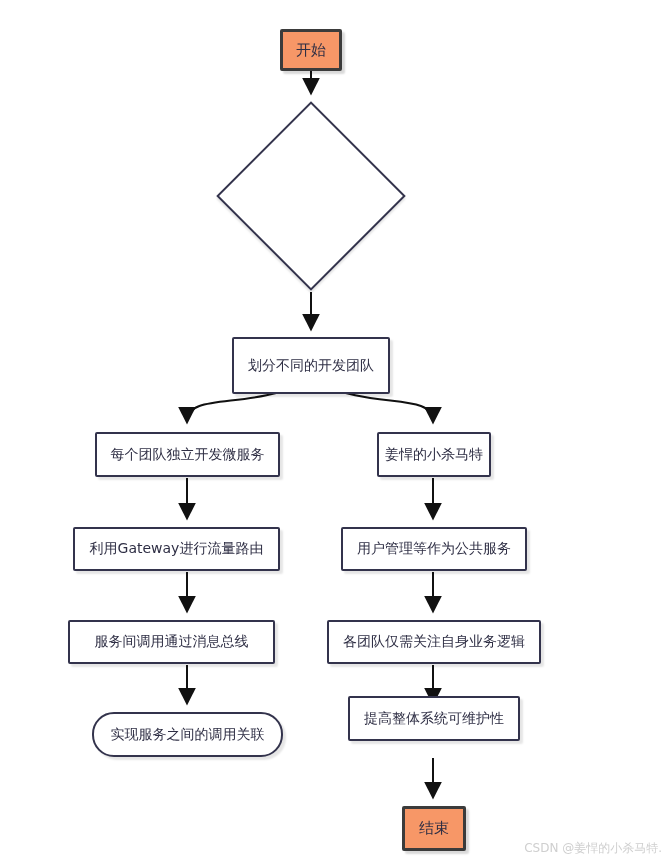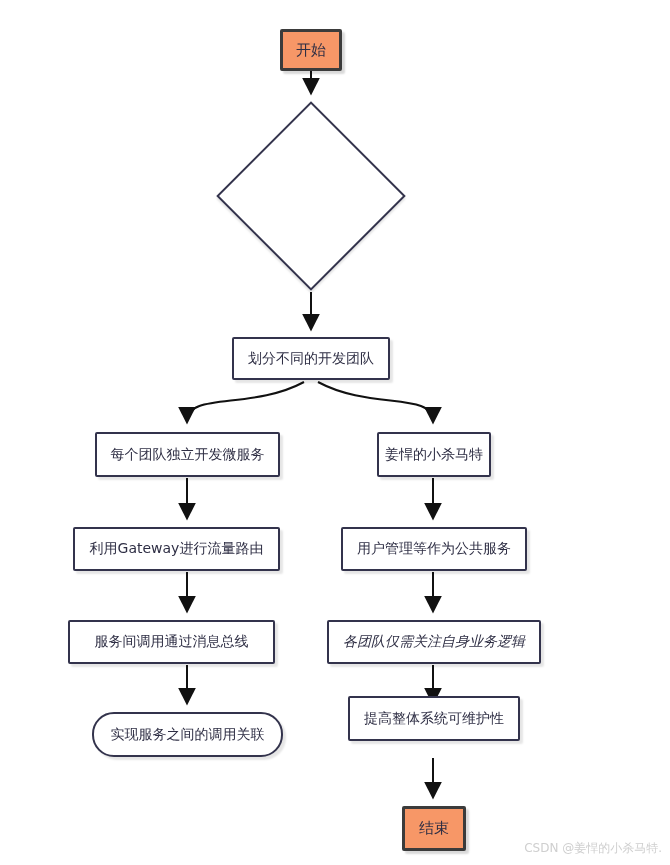--- a/index.html
+++ b/index.html
@@ -52,28 +52,28 @@
     white-space:nowrap;
   }
   .watermark{
     position:absolute;
     right:8px;top:840px;
     color:#cfcfcf;
     font-size:12px;
   }
   
   #n-start{left:280px;top:10px;width:62px;height:42px;margin-top:19px;}
-  #n-divide{left:232px;top:337px;width:158px;height:43px;}
+  #n-divide{left:232px;top:337px;width:158px;height:57px;}
   #n-l1{left:95px; top:432px;width:185px;height:45px;}
   #n-l2{left:73px; top:527px;width:207px;height:44px;}
   #n-l3{left:68px; top:620px;width:207px;height:44px;}
   #n-l4{left:92px; top:712px;width:191px;height:45px;}
   #n-r1{left:377px;top:432px;width:114px;height:45px;}
   #n-r2{left:341px;top:527px;width:186px;height:44px;}
-  #n-r3{left:327px;top:620px;width:214px;height:44px;font-style:italic;}
+  #n-r3{left:327px;top:620px;width:214px;height:44px;}
   #n-r4{left:348px;top:696px;width:172px;height:45px;}
   #n-end{left:402px;top:806px;width:64px;height:45px;}
 </style>
 </head>
 <body>
 
 <div id="canvas">
 
   <svg id="wires" viewBox="0 0 670 865" xmlns="http://www.w3.org/2000/svg">
     <defs>

